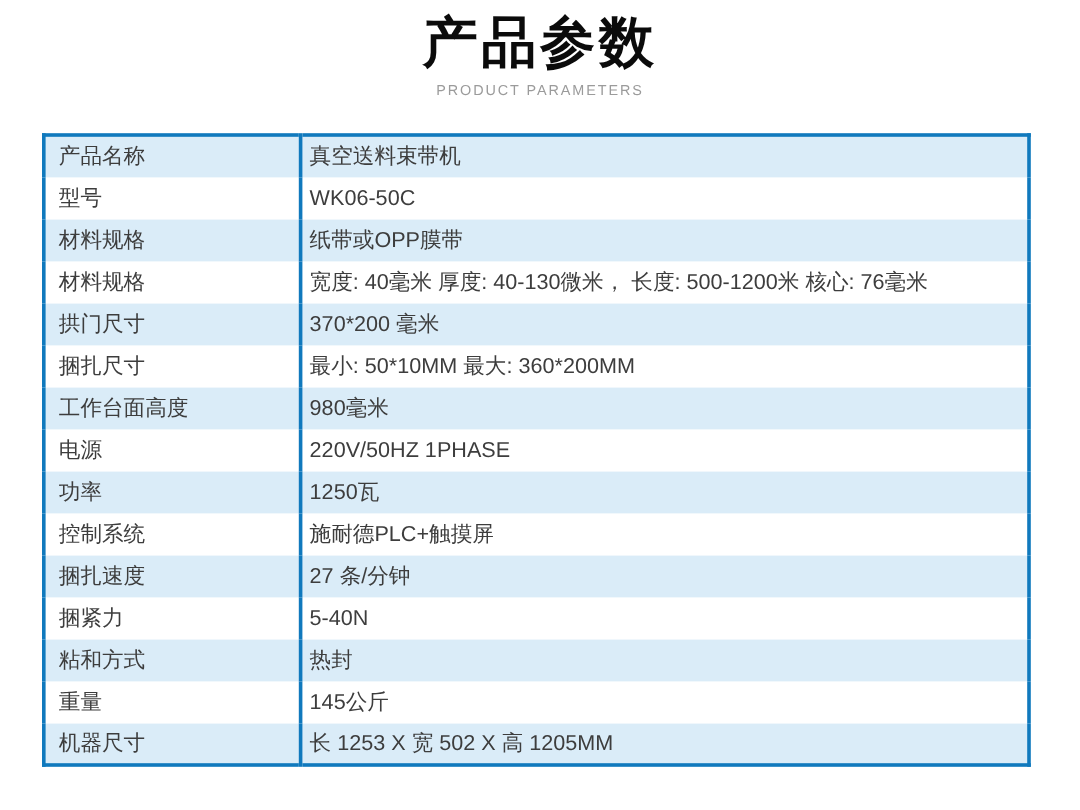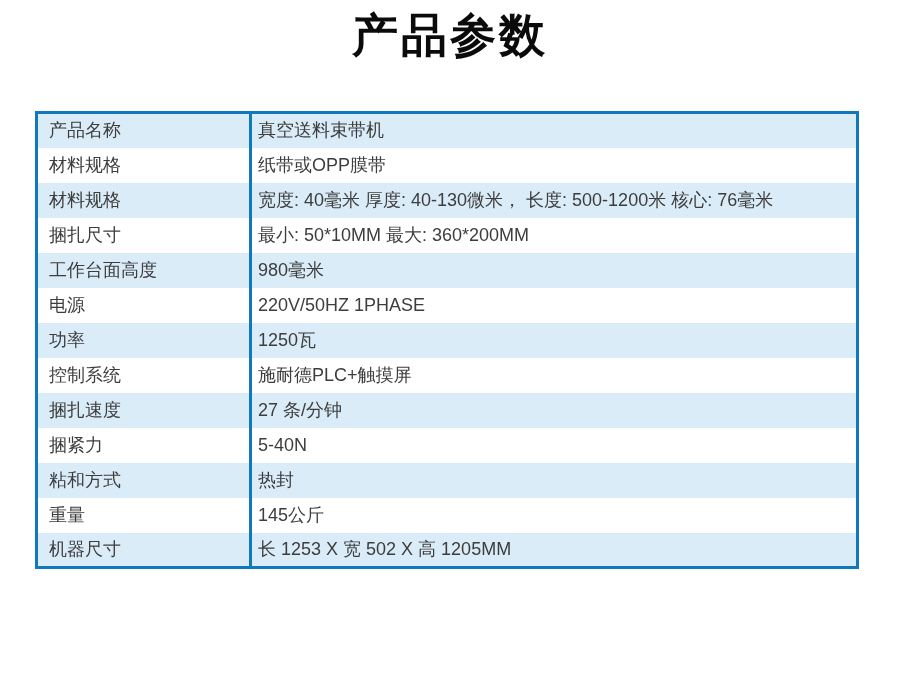--- a/index.html
+++ b/index.html
@@ -64,36 +64,45 @@
   }
   tr:nth-child(odd) { background: #daecf8; }
   tr:nth-child(even) { background: #ffffff; }
 </style>
 </head>
 <body>
 
 <div class="page">
   <div class="header">
     <div class="page-title">产品参数</div>
+    <div class="page-subtitle">PRODUCT PARAMETERS</div>
   </div>
 
   <div class="spec-table-wrap">
     <table class="spec-table">
       <tbody>
         <tr>
           <td class="label-cell">产品名称</td>
           <td class="value-cell">真空送料束带机</td>
         </tr>
         <tr>
+          <td class="label-cell">型号</td>
+          <td class="value-cell">WK06-50C</td>
+        </tr>
+        <tr>
           <td class="label-cell">材料规格</td>
           <td class="value-cell">纸带或OPP膜带</td>
         </tr>
         <tr>
           <td class="label-cell">材料规格</td>
           <td class="value-cell">宽度: 40毫米 厚度: 40-130微米， 长度: 500-1200米 核心: 76毫米</td>
+        </tr>
+        <tr>
+          <td class="label-cell">拱门尺寸</td>
+          <td class="value-cell">370*200 毫米</td>
         </tr>
         <tr>
           <td class="label-cell">捆扎尺寸</td>
           <td class="value-cell">最小: 50*10MM 最大: 360*200MM</td>
         </tr>
         <tr>
           <td class="label-cell">工作台面高度</td>
           <td class="value-cell">980毫米</td>
         </tr>
         <tr>

